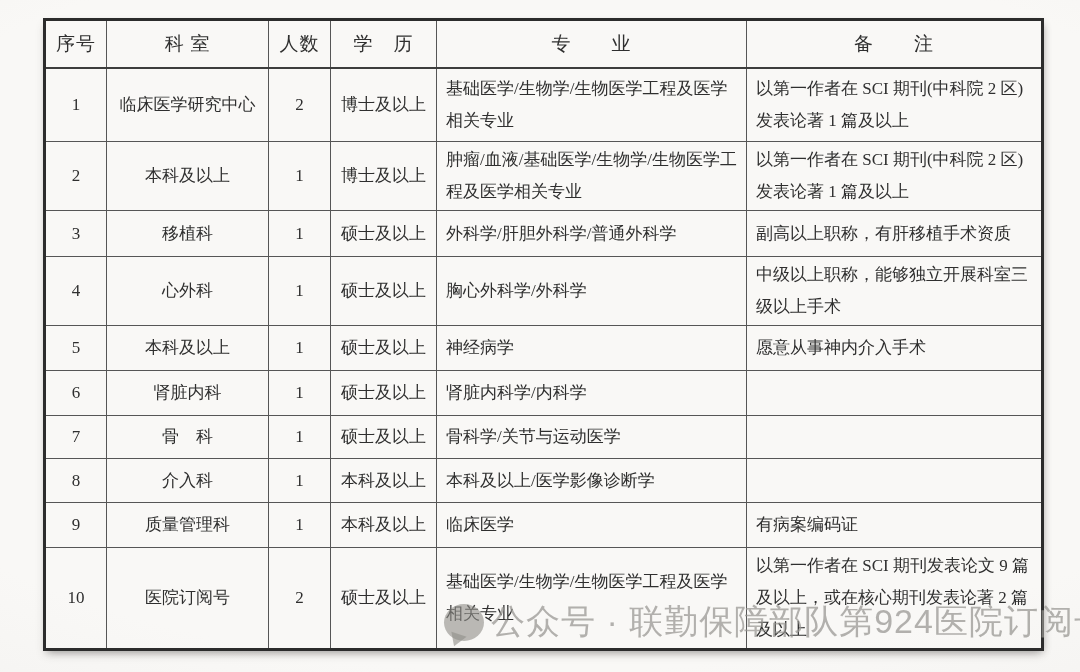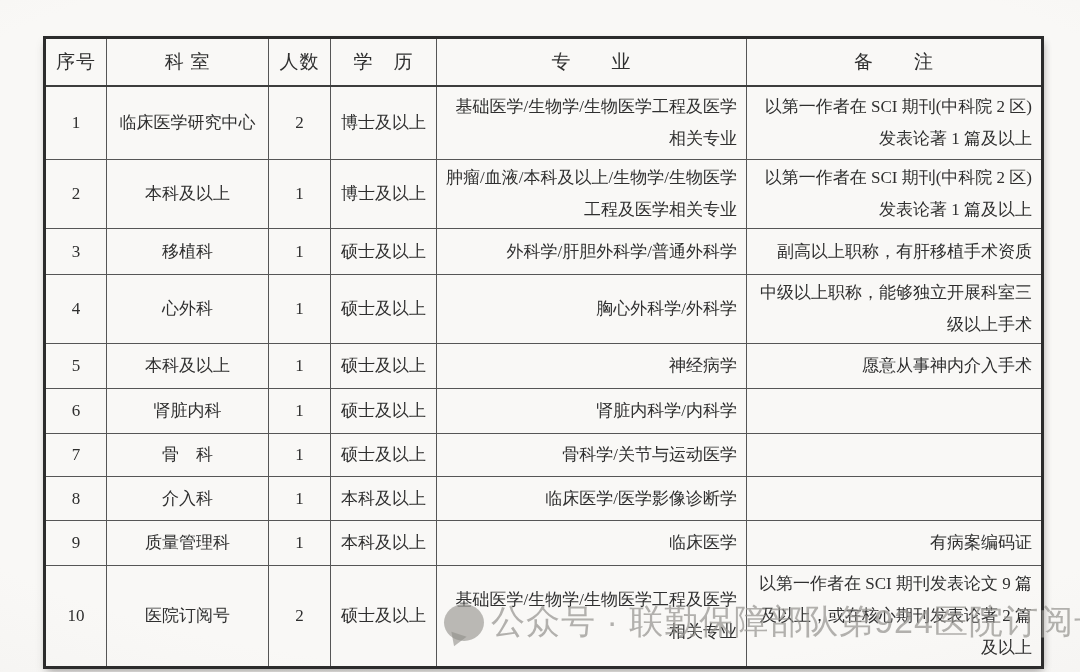--- a/index.html
+++ b/index.html
@@ -5,21 +5,21 @@
   html,body{margin:0;padding:0;}
   .page{
     position:relative;
     width:1080px;height:672px;
     overflow:hidden;
     background:radial-gradient(130% 100% at 50% 45%, #f9f8f6 55%, #edecea 100%);
     font-family:"Liberation Serif","DejaVu Serif",serif;
     color:#2f2f2f;
   }
   table.doc{
-    position:absolute;left:43px;top:36px;
+    position:absolute;left:43px;top:18px;
     width:998px;
     border-collapse:collapse;
     table-layout:fixed;
     border:3px solid #2c2c2c;
     box-shadow:0 5px 9px -3px rgba(70,68,65,.38), 3px 3px 7px -3px rgba(70,68,65,.25);
     background:transparent;
   }
   col.c-no{width:62px}
   col.c-dept{width:162px}
   col.c-count{width:62px}
@@ -40,21 +40,21 @@
   tbody tr:nth-child(2){height:68px}
   tbody tr:nth-child(3){height:46px}
   tbody tr:nth-child(4){height:68px}
   tbody tr:nth-child(5){height:45px}
   tbody tr:nth-child(6){height:45px}
   tbody tr:nth-child(7){height:43px}
   tbody tr:nth-child(8){height:44px}
   tbody tr:nth-child(9){height:45px}
   tbody tr:nth-child(10){height:93px}
   td.center{text-align:center;padding:0 4px;}
-  td.left{text-align:right;padding:2px 9px;}
+  td.left{text-align:left;padding:2px 9px;}
   .watermark{
     position:absolute;
     left:444px;top:599px;
     display:flex;align-items:center;gap:7px;
     white-space:nowrap;
     z-index:5;
     pointer-events:none;
   }
   .wm-icon{
     position:relative;
@@ -111,21 +111,21 @@
           <td class="center">2</td>
           <td class="center">博士及以上</td>
           <td class="left">基础医学/生物学/生物医学工程及医学相关专业</td>
           <td class="left">以第一作者在 SCI 期刊(中科院 2 区)发表论著 1 篇及以上</td>
         </tr>
         <tr>
           <td class="center">2</td>
           <td class="center">本科及以上</td>
           <td class="center">1</td>
           <td class="center">博士及以上</td>
-          <td class="left">肿瘤/血液/本科及以上/生物学/生物医学工程及医学相关专业</td>
+          <td class="left">肿瘤/血液/基础医学/生物学/生物医学工程及医学相关专业</td>
           <td class="left">以第一作者在 SCI 期刊(中科院 2 区)发表论著 1 篇及以上</td>
         </tr>
         <tr>
           <td class="center">3</td>
           <td class="center">移植科</td>
           <td class="center">1</td>
           <td class="center">硕士及以上</td>
           <td class="left">外科学/肝胆外科学/普通外科学</td>
           <td class="left">副高以上职称，有肝移植手术资质</td>
         </tr>
@@ -159,21 +159,21 @@
           <td class="center">1</td>
           <td class="center">硕士及以上</td>
           <td class="left">骨科学/关节与运动医学</td>
           <td class="left"></td>
         </tr>
         <tr>
           <td class="center">8</td>
           <td class="center">介入科</td>
           <td class="center">1</td>
           <td class="center">本科及以上</td>
-          <td class="left">临床医学/医学影像诊断学</td>
+          <td class="left">本科及以上/医学影像诊断学</td>
           <td class="left"></td>
         </tr>
         <tr>
           <td class="center">9</td>
           <td class="center">质量管理科</td>
           <td class="center">1</td>
           <td class="center">本科及以上</td>
           <td class="left">临床医学</td>
           <td class="left">有病案编码证</td>
         </tr>

